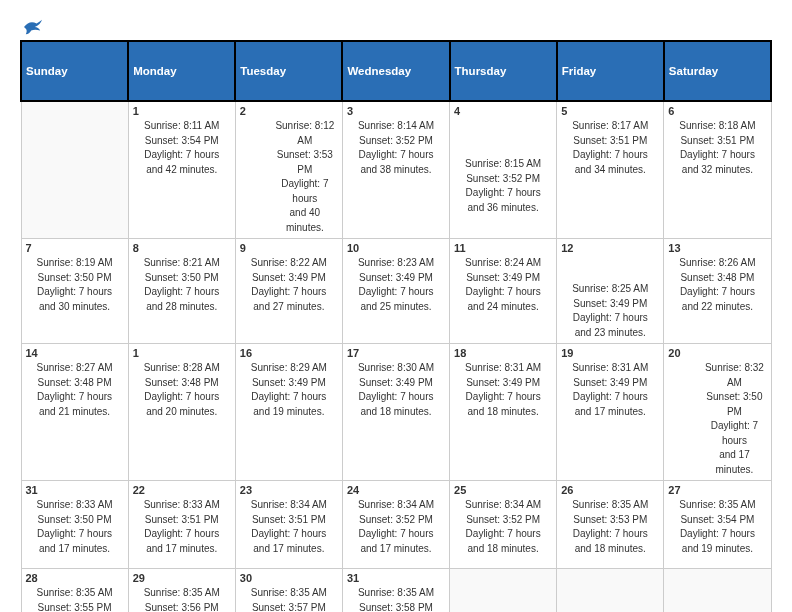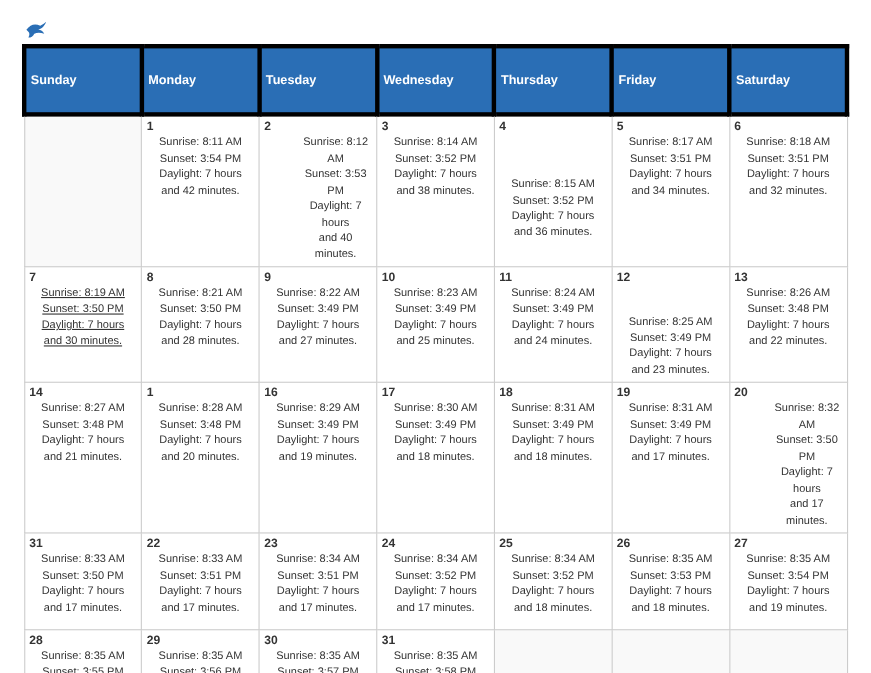--- a/index.html
+++ b/index.html
@@ -64,21 +64,21 @@
       width: 100%;
       table-layout: fixed;
     }
     .calendar th {
       background-color: #2a6eb5;
       color: #fff;
       font-size: 11.5px;
       font-weight: bold;
       padding: 23px 4px;
       text-align: left;
-      border: 4px solid #000000;
+      border: 2px solid #000000;
     }
     .calendar td {
       border: 1px solid #ccc;
       vertical-align: top;
       padding: 3px 4px;
       font-size: 9.5px;
       color: #333;
       height: 88px;
       width: 113px;
       background: #fff;
@@ -173,21 +173,21 @@
             <span class="day-num">6</span>
             <div class="cell-info" style="white-space: pre-line;">Sunrise: 8:18 AM
 Sunset: 3:51 PM
 Daylight: 7 hours
 and 32 minutes.</div>
           </td>
         </tr>
         <tr>
           <td>
             <span class="day-num">7</span>
-            <div class="cell-info" style="white-space: pre-line; text-decoration: underline;">Sunrise: 8:19 AM
+            <div class="cell-info" style="white-space: pre-line;">Sunrise: 8:19 AM
 Sunset: 3:50 PM
 Daylight: 7 hours
 and 30 minutes.</div>
           </td>
           <td>
             <span class="day-num">8</span>
             <div class="cell-info" style="white-space: pre-line;">Sunrise: 8:21 AM
 Sunset: 3:50 PM
 Daylight: 7 hours
 and 28 minutes.</div>

